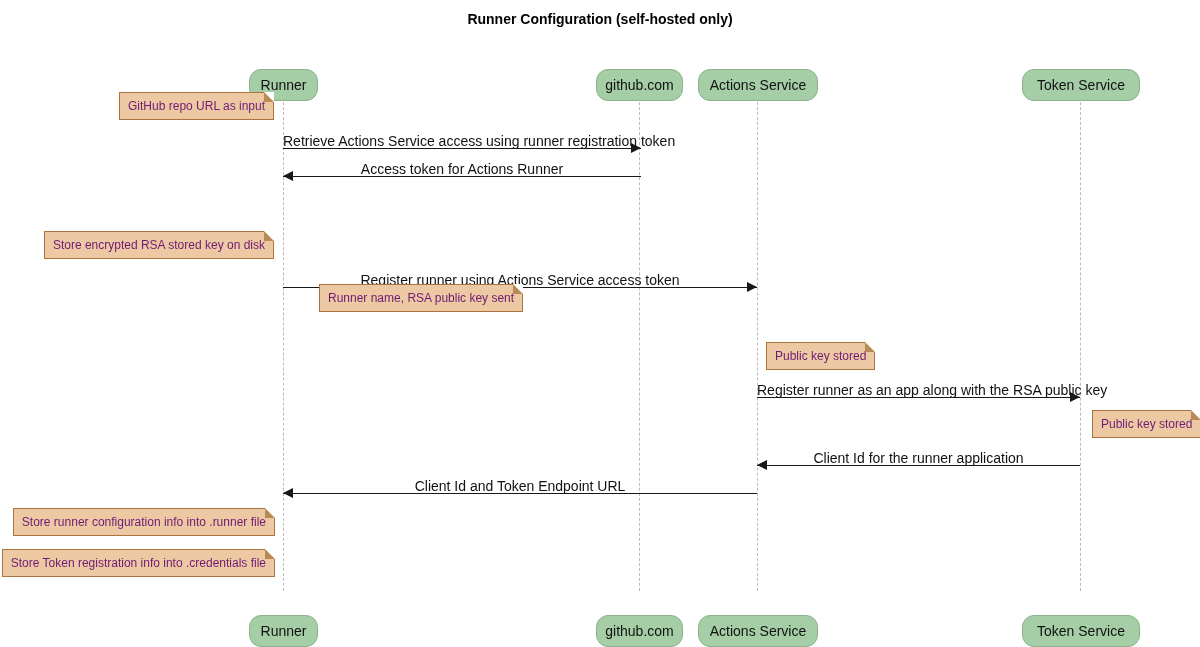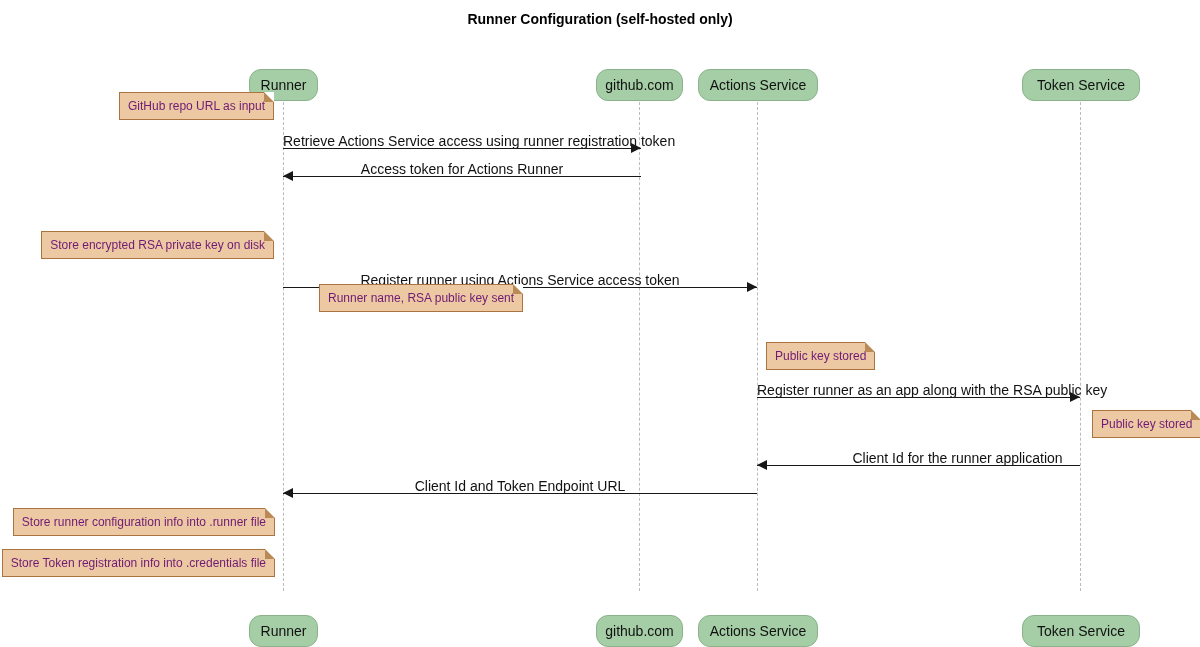--- a/index.html
+++ b/index.html
@@ -80,29 +80,29 @@
   <div class="arrow-left" style="left:283px; top:171px;"></div>
 
   <div class="msg-label" style="left:283px; top:272px; width:474px;">Register runner using Actions Service access token</div>
   <div class="msg-line" style="left:283px; top:287px; width:474px;"></div>
   <div class="arrow-right" style="left:747px; top:282px;"></div>
 
   <div class="msg-label" style="left:757px; top:382px; width:323px;">Register runner as an app along with the RSA public key</div>
   <div class="msg-line" style="left:757px; top:397px; width:323px;"></div>
   <div class="arrow-right" style="left:1070px; top:392px;"></div>
 
-  <div class="msg-label" style="left:796px; top:450px; width:323px;">Client Id for the runner application</div>
+  <div class="msg-label" style="left:757px; top:450px; width:323px;">Client Id for the runner application</div>
   <div class="msg-line" style="left:757px; top:465px; width:323px;"></div>
   <div class="arrow-left" style="left:757px; top:460px;"></div>
 
   <div class="msg-label" style="left:283px; top:478px; width:474px;">Client Id and Token Endpoint URL</div>
   <div class="msg-line" style="left:283px; top:493px; width:474px;"></div>
   <div class="arrow-left" style="left:283px; top:488px;"></div>
 
   <div class="note" style="right:926px; top:92px;">GitHub repo URL as input</div>
-  <div class="note" style="right:926px; top:231px;">Store encrypted RSA private key on disk</div>
+  <div class="note" style="right:926px; top:231px;">Store encrypted RSA stored key on disk</div>
   <div class="note" style="left:295px;  top:284px;margin-left:24px;">Runner name, RSA public key sent</div>
   <div class="note" style="left:766px;  top:342px;">Public key stored</div>
   <div class="note" style="left:1092px; top:410px;">Public key stored</div>
   <div class="note" style="right:925px; top:508px;margin-left:8px;">Store runner configuration info into .runner file</div>
   <div class="note" style="right:925px; top:549px;">Store Token registration info into .credentials file</div>
 
 </div>
 
 </body></html>

